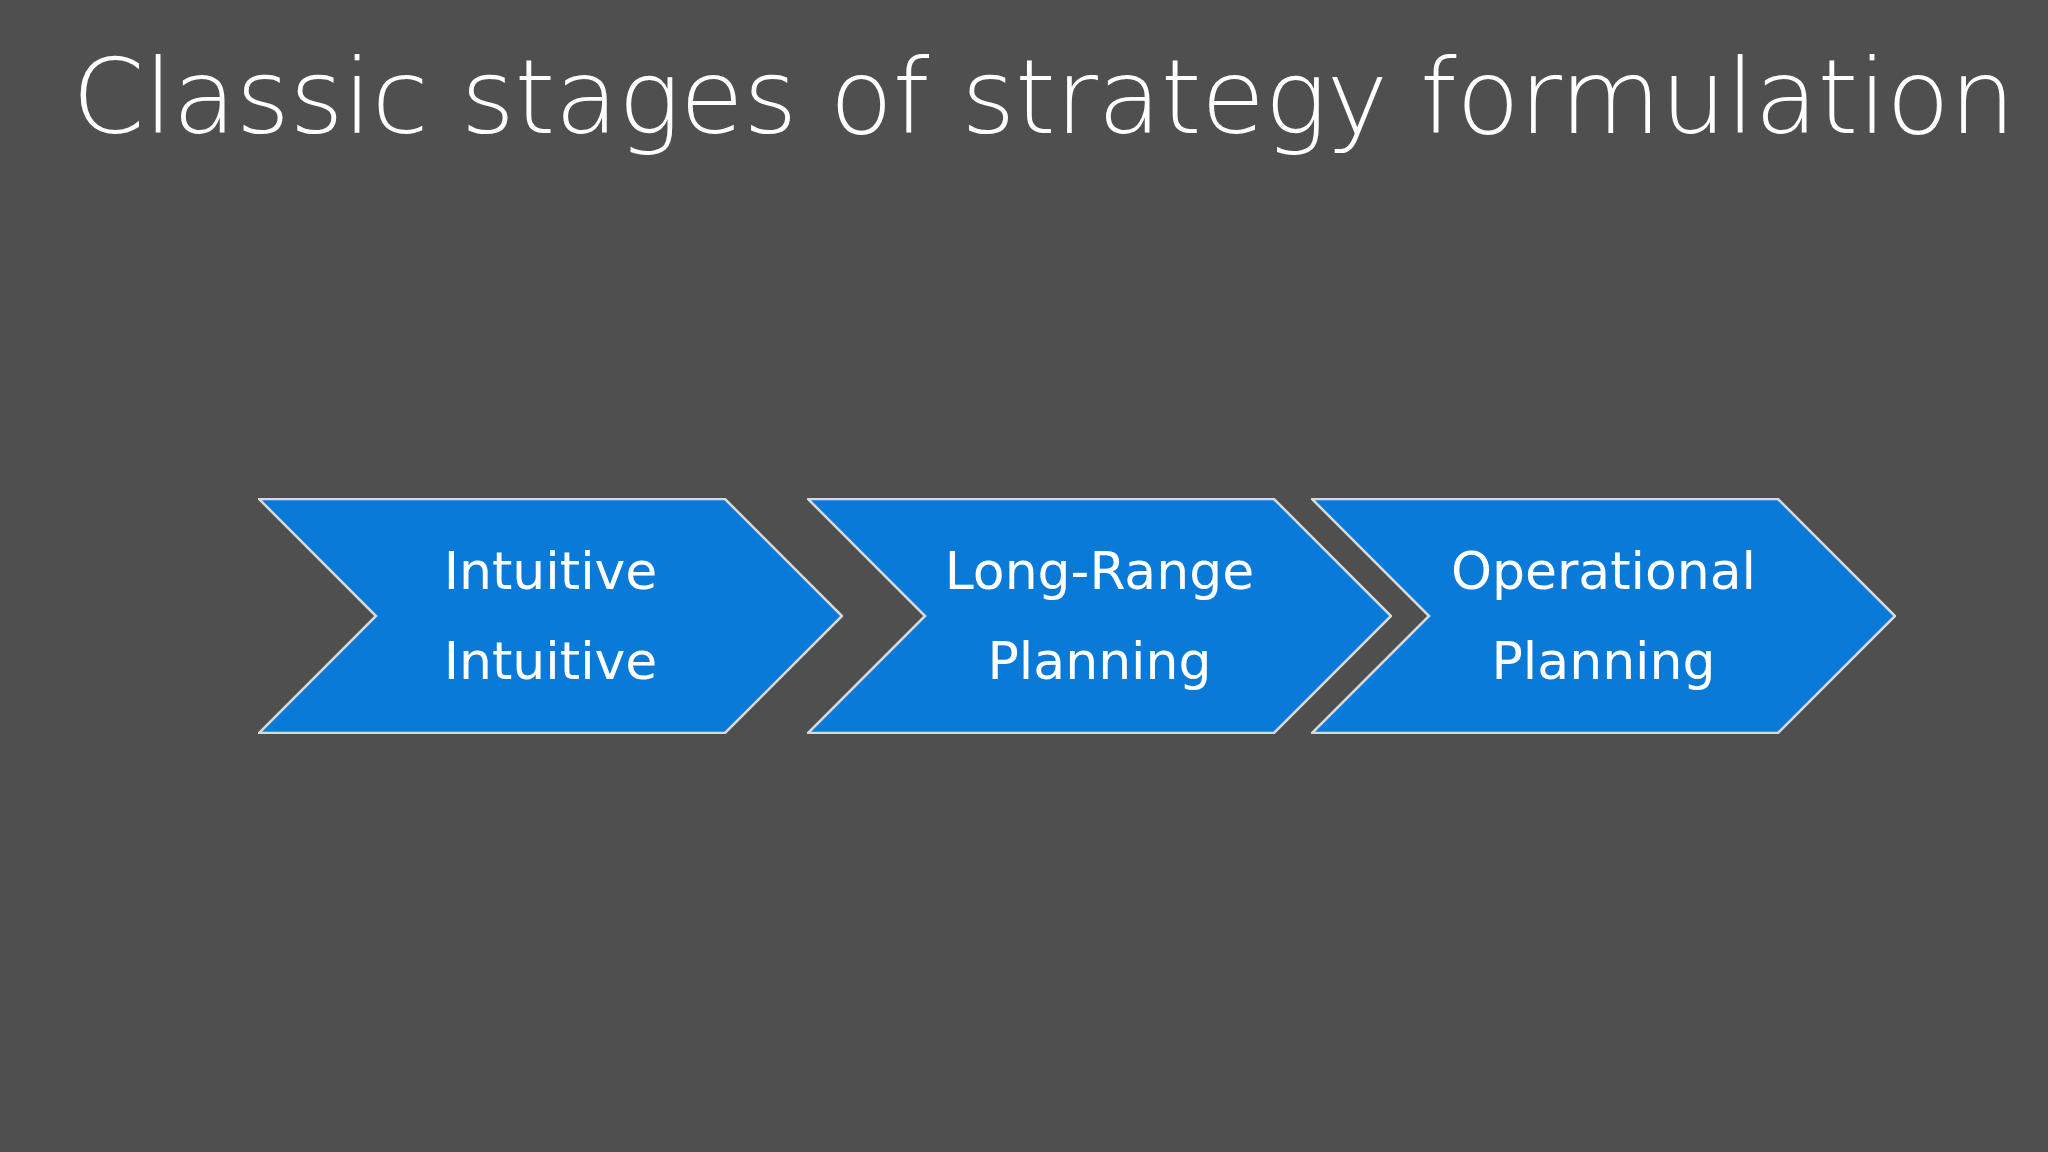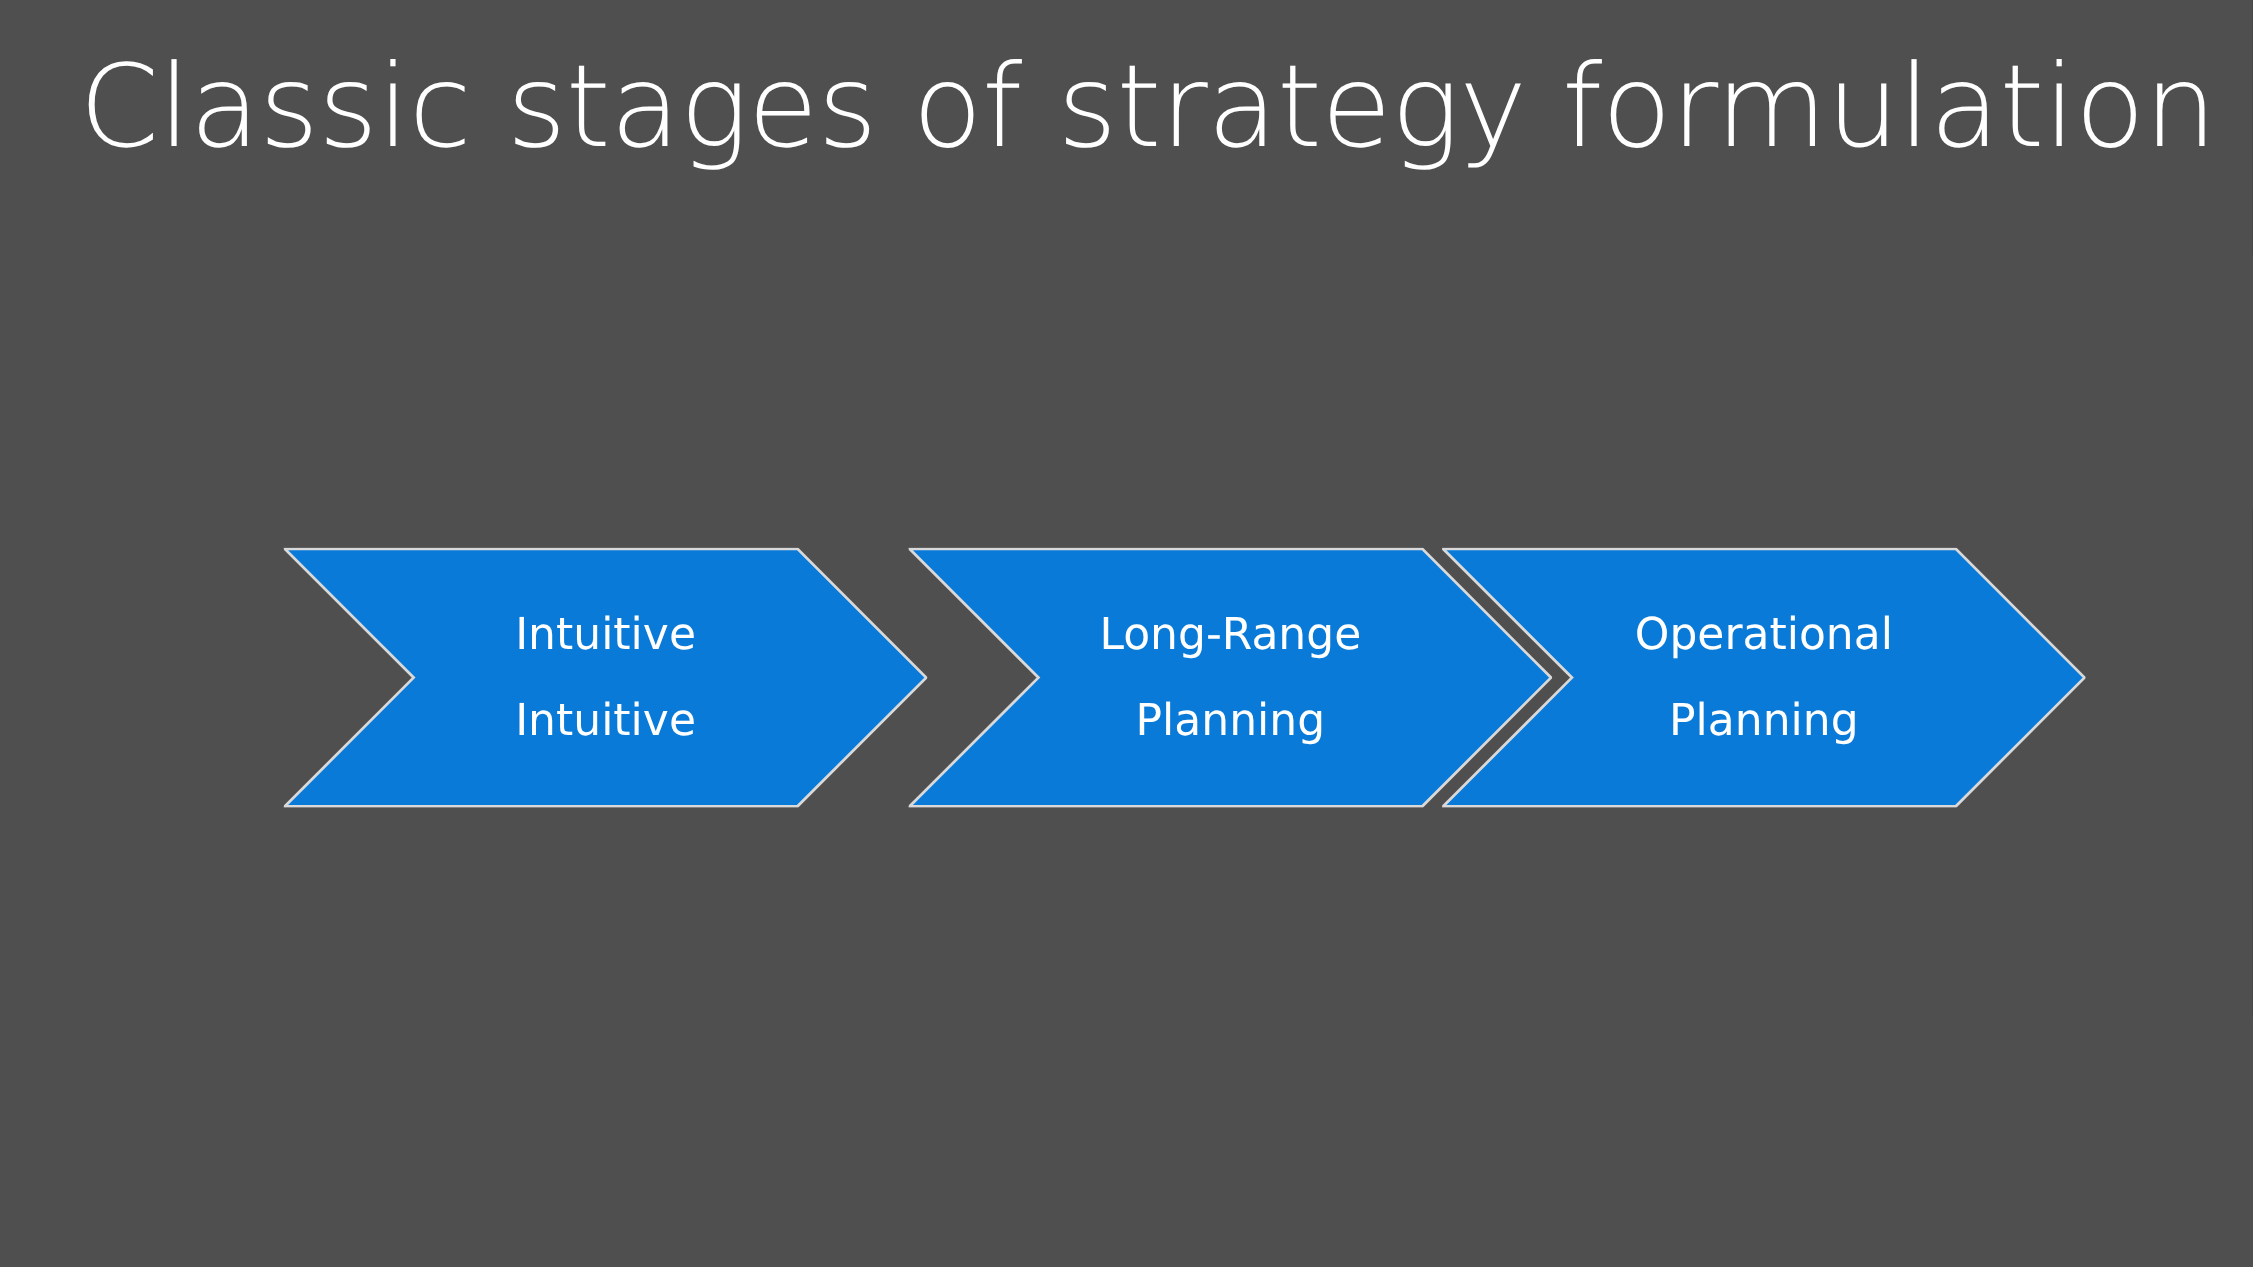--- a/index.html
+++ b/index.html
@@ -63,32 +63,32 @@
     position: absolute;
     left: 118px;
     right: 118px;
     top: 0;
     bottom: 0;
     display: flex;
     flex-direction: column;
     align-items: center;
     justify-content: center;
     color: #ffffff;
-    font-size: 40px;
+    font-size: 52px;
     font-weight: 400;
     line-height: 1.0;
     text-align: center;
     white-space: nowrap;
     font-family: "DejaVu Sans", "Liberation Sans", sans-serif;
   }
   .chevron-label .line1 { margin-bottom: 38px; }
   .chevron-label .line2 { }
 
   #chevron-1 { left: 258px; }
-  #chevron-2 { left: 826px; }
+  #chevron-2 { left: 807px; }
   #chevron-3 { left: 1311px; }
 </style>
 </head>
 <body>
 
 <div id="slide">
 
   <div id="slide-bg"></div>
 
   <div id="slide-title">Classic stages of strategy formulation</div>

